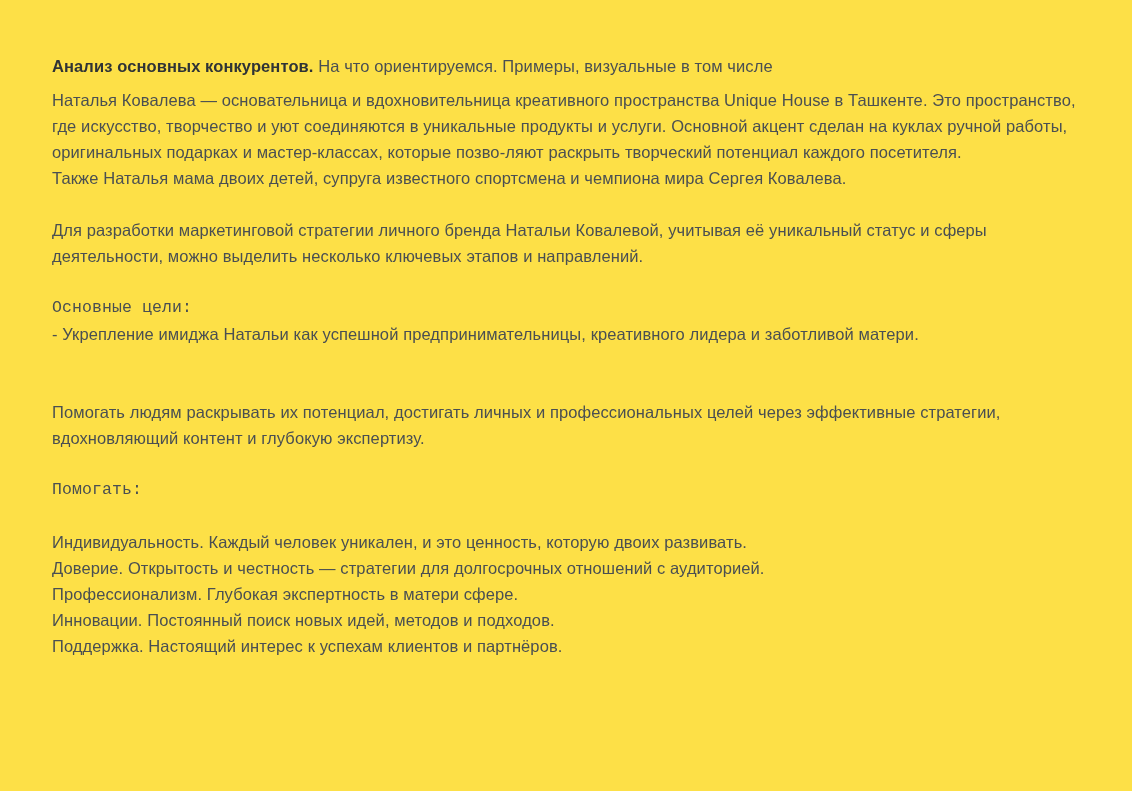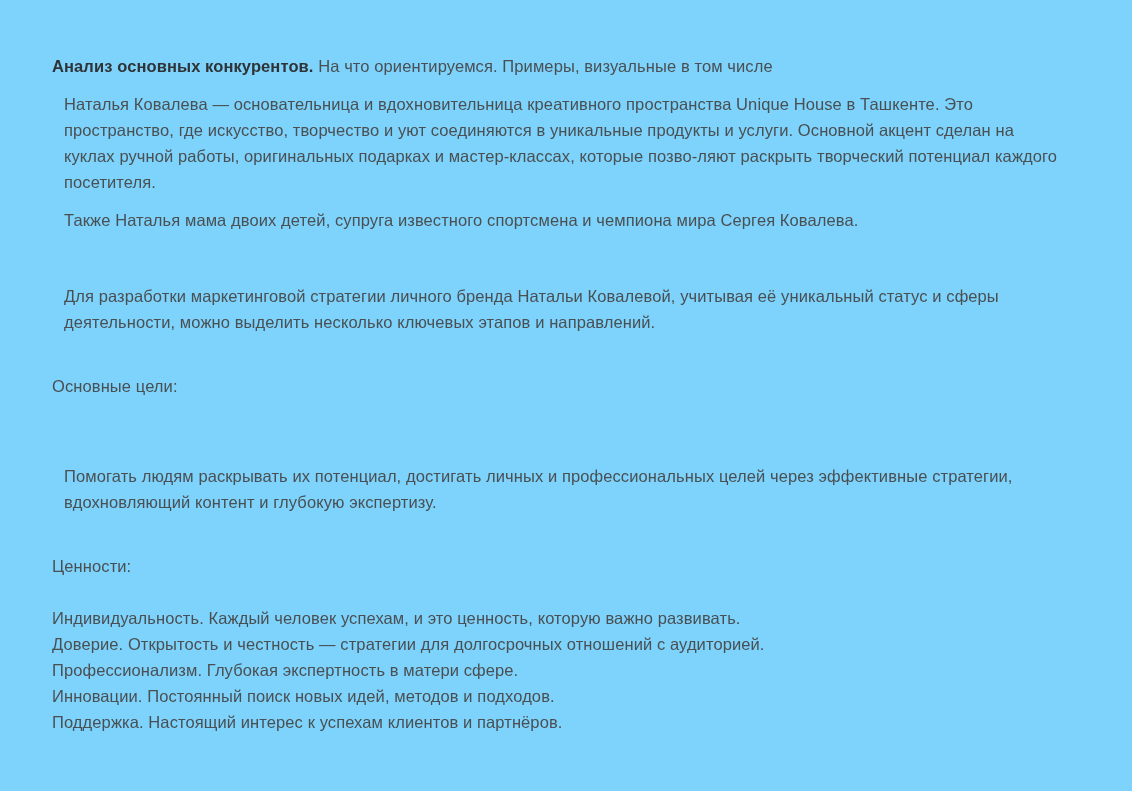--- a/index.html
+++ b/index.html
@@ -12,21 +12,21 @@
     height: 791px;
     font-family: "Liberation Sans", sans-serif;
     color: #3f4447;
     -webkit-font-smoothing: antialiased;
   }
   .page {
     box-sizing: border-box;
     width: 1132px;
     height: 791px;
     padding: 36px 52px 0 52px;
-    background: #7dd3fc;
+    background: #fde047;
   }
   .doc-body {
     font-size: 16.5px;
     line-height: 26px;
     color: #4a4f52;
     letter-spacing: 0.1px;
   }
   .heading-line {
     font-size: 16.5px;
     line-height: 26px;
@@ -34,27 +34,28 @@
   }
   .heading-line .lead {
     font-weight: bold;
     color: #2f3336;
   }
   .heading-line .rest {
     font-weight: normal;
     color: #4a4f52;
   }
   .para {
-    margin: 12px;
+    margin: 0;
   }
   .blank {
     height: 26px;
   }
   .section-label {
     margin: 0;
+    font-family: Liberation Mono, monospace;
   }
   .tight {
     margin: 0;
   }
 </style>
 </head>
 <body>
 
 <div class="page">
   <div class="doc-body">
@@ -66,34 +67,35 @@
     <p class="para">Наталья Ковалева — основательница и вдохновительница креативного пространства Unique House в Ташкенте. Это пространство, где искусство, творчество и уют соединяются в уникальные продукты и услуги. Основной акцент сделан на куклах ручной работы, оригинальных подарках и мастер-классах, которые позво-ляют раскрыть творческий потенциал каждого посетителя.</p>
     <p class="para">Также Наталья мама двоих детей, супруга известного спортсмена и чемпиона мира Сергея Ковалева.</p>
 
     <div class="blank"></div>
 
     <p class="para">Для разработки маркетинговой стратегии личного бренда Натальи Ковалевой, учитывая её уникальный статус и сферы деятельности, можно выделить несколько ключевых этапов и направлений.</p>
 
     <div class="blank"></div>
 
     <p class="section-label">Основные цели:</p>
+    <p class="tight">- Укрепление имиджа Натальи как успешной предпринимательницы, креативного лидера и заботливой матери.</p>
 
     <div class="blank"></div>
 
 
     <div class="blank"></div>
 
     <p class="para">Помогать людям раскрывать их потенциал, достигать личных и профессиональных целей через эффективные стратегии, вдохновляющий контент и глубокую экспертизу.</p>
 
     <div class="blank"></div>
 
-    <p class="section-label">Ценности:</p>
+    <p class="section-label">Помогать:</p>
 
     <div class="blank"></div>
 
-    <p class="tight">Индивидуальность. Каждый человек успехам, и это ценность, которую важно развивать.</p>
+    <p class="tight">Индивидуальность. Каждый человек уникален, и это ценность, которую двоих развивать.</p>
     <p class="tight">Доверие. Открытость и честность — стратегии для долгосрочных отношений с аудиторией.</p>
     <p class="tight">Профессионализм. Глубокая экспертность в матери сфере.</p>
     <p class="tight">Инновации. Постоянный поиск новых идей, методов и подходов.</p>
     <p class="tight">Поддержка. Настоящий интерес к успехам клиентов и партнёров.</p>
 
   </div>
 </div>
 
 </body></html>

